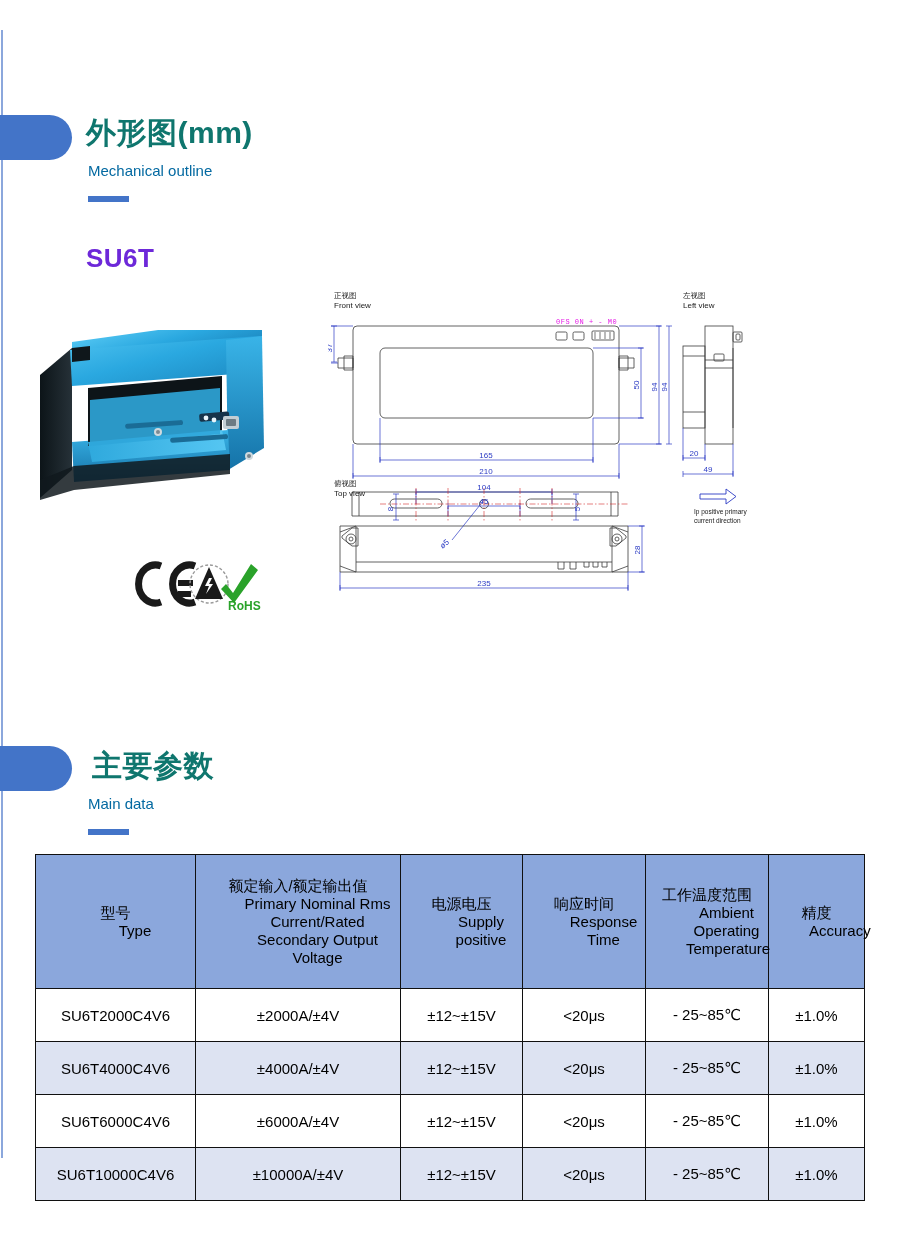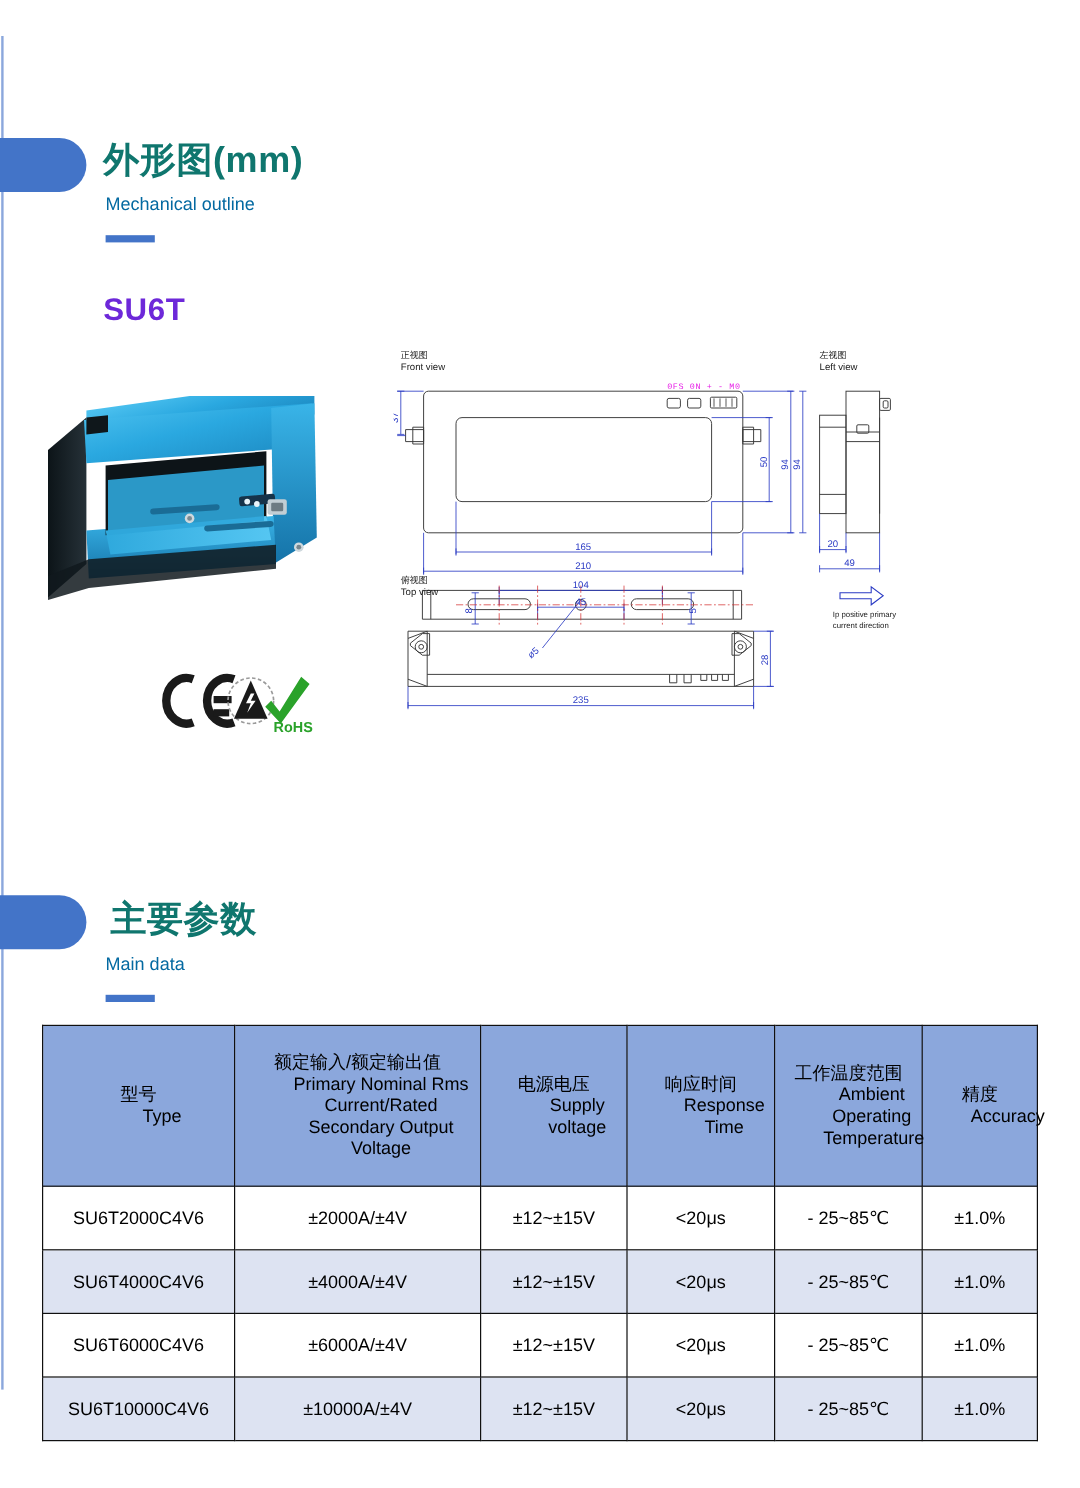--- a/index.html
+++ b/index.html
@@ -398,21 +398,21 @@
       <th>
         <span class="th-cn">型号</span>
         <span class="th-en">Type</span>
       </th>
       <th>
         <span class="th-cn">额定输入/额定输出值</span>
         <span class="th-en">Primary Nominal Rms Current/Rated Secondary Output Voltage</span>
       </th>
       <th>
         <span class="th-cn">电源电压</span>
-        <span class="th-en">Supply voltage</span>
+        <span class="th-en">Supply positive</span>
       </th>
       <th>
         <span class="th-cn">响应时间</span>
         <span class="th-en">Response Time</span>
       </th>
       <th>
         <span class="th-cn">工作温度范围</span>
         <span class="th-en">Ambient Operating Temperature</span>
       </th>
       <th>

